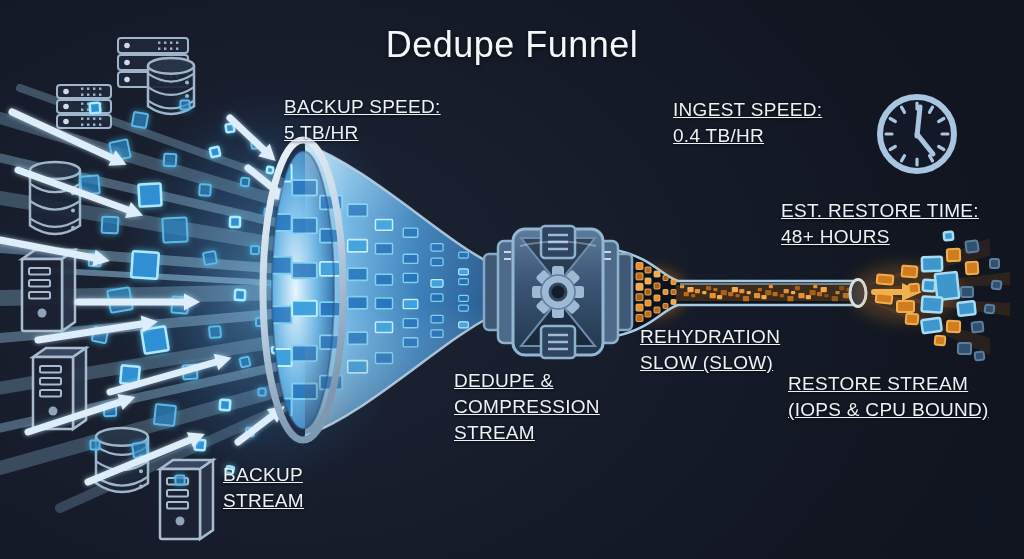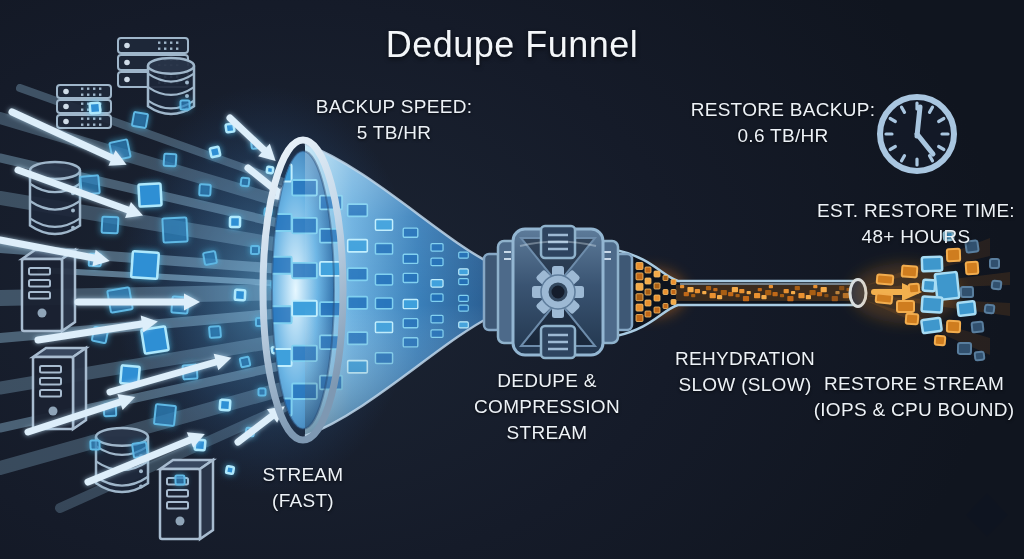--- a/index.html
+++ b/index.html
@@ -9,30 +9,31 @@
     font-family:"Liberation Sans",sans-serif;
     padding-left:32px;
   }
   .stage svg{position:absolute;left:0;top:0;}
   .title{
     position:absolute;left:0;top:24px;width:1024px;text-align:center;
     font-size:36px;font-weight:500;color:#f3f6f9;letter-spacing:.5px;
     text-shadow:0 2px 4px rgba(0,0,0,.6);
   }
   .lbl{
-    position:absolute;color:#edf2f7;text-align:center;font-size:19px;
+    position:absolute;color:#edf2f7;font-size:19px;
     line-height:26px;letter-spacing:.3px;font-weight:500;
     text-shadow:0 1px 3px rgba(0,0,0,.7);
+    text-decoration:underline;
   }
   #lbl-backup-speed{left:284px;top:94px;width:220px;}
   #lbl-restore-speed{left:673px;top:97px;width:220px;}
   #lbl-est-restore{left:781px;top:198px;width:270px;}
   #lbl-backup-ingest{left:223px;top:462px;width:160px;}
-  #lbl-dedupe-engine{left:442px;top:368px;width:210px;}
-  #lbl-rehydration{left:640px;top:346px;width:210px;}
+  #lbl-dedupe-engine{left:454px;top:368px;width:210px;}
+  #lbl-rehydration{left:640px;top:324px;width:210px;}
   #lbl-restore-stream{left:788px;top:371px;width:252px;}
 </style>
 </head>
 <body>
 
 <div class="stage">
 
 <svg width="1024" height="559" viewBox="0 0 1024 559">
   <defs>
     <radialGradient id="gGlow" cx="50%" cy="50%" r="50%">
@@ -559,30 +560,30 @@
   <rect x="972" y="500" width="30" height="30" fill="#0e1420" opacity="0.9" transform="rotate(45 987 515)"></rect>
 </svg>
 
 <div class="title">Dedupe Funnel</div>
 
 <div class="lbl" id="lbl-backup-speed">
   <div>BACKUP SPEED:</div>
   <div>5 TB/HR</div>
 </div>
 <div class="lbl" id="lbl-restore-speed">
-  <div>RESTORE BACKUP:</div>
-  <div>0.6 TB/HR</div>
+  <div>INGEST SPEED:</div>
+  <div>0.4 TB/HR</div>
 </div>
 <div class="lbl" id="lbl-est-restore">
   <div>EST. RESTORE TIME:</div>
   <div>48+ HOURS</div>
 </div>
 <div class="lbl" id="lbl-backup-ingest">
+  <div>BACKUP</div>
   <div>STREAM</div>
-  <div>(FAST)</div>
 </div>
 <div class="lbl" id="lbl-dedupe-engine">
   <div>DEDUPE &amp;</div>
   <div>COMPRESSION</div>
   <div>STREAM</div>
 </div>
 <div class="lbl" id="lbl-rehydration">
   <div>REHYDRATION</div>
   <div>SLOW (SLOW)</div>
 </div>

